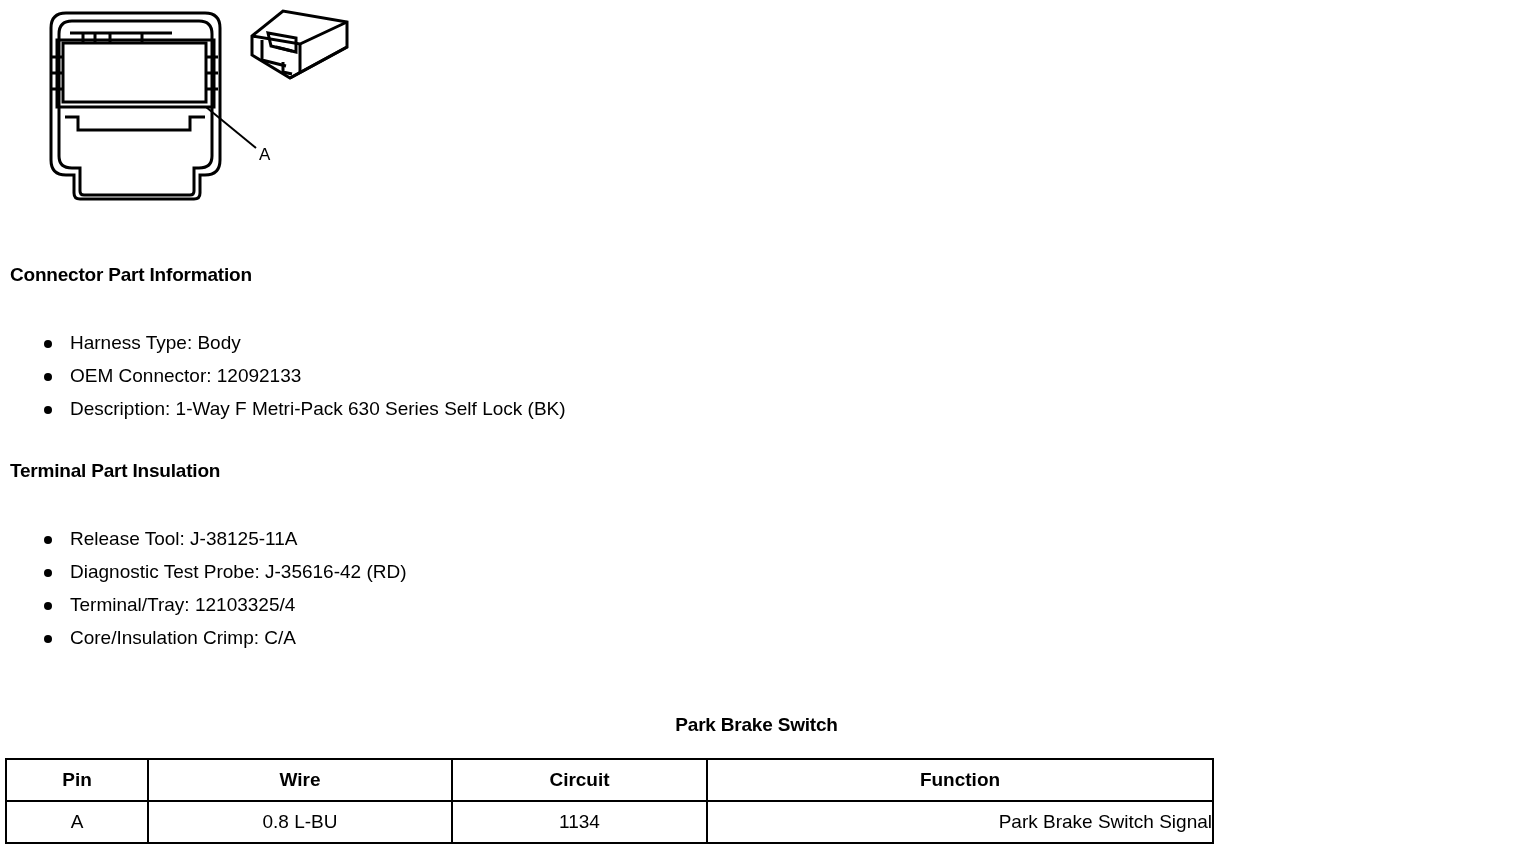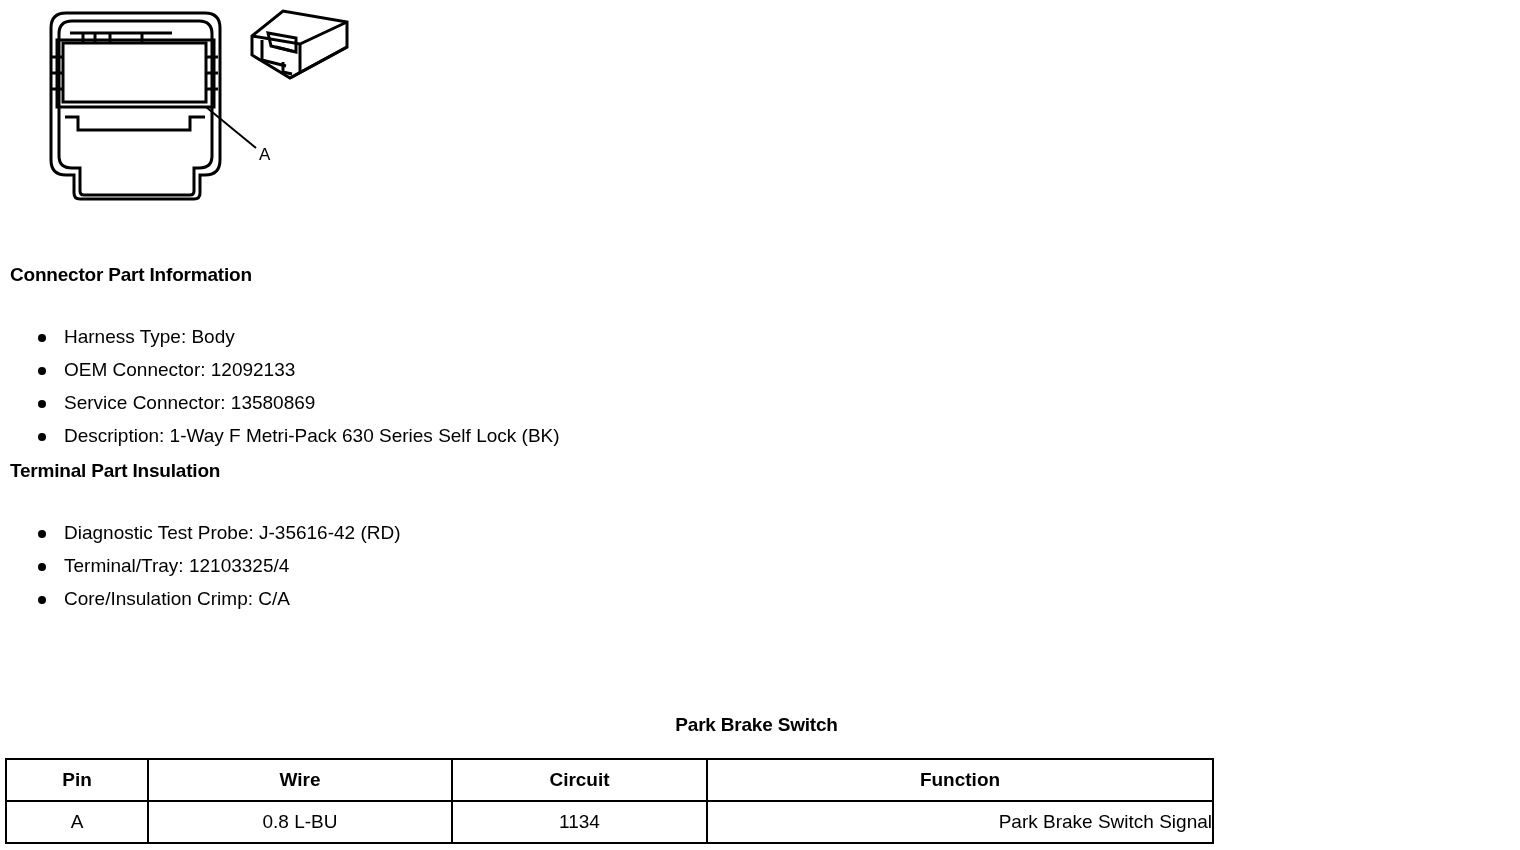--- a/index.html
+++ b/index.html
@@ -34,21 +34,21 @@
     letter-spacing: -0.2px;
     white-space: nowrap;
   }
   #heading-connector { top: 264px; }
   #heading-terminal  { top: 460px; }
 
   
   .bullet-list {
     position: absolute;
     left: 0;
-    margin: 2px;
+    margin: 8px;
     padding: 0;
     list-style: none;
   }
   #connector-list { top: 318px; }
   #terminal-list  { top: 514px; }
 
   .bullet-item {
     position: relative;
     height: 33px;
     line-height: 33px;
@@ -161,27 +161,27 @@
 
     <text x="259" y="160" font-family="Liberation Sans, sans-serif" font-size="17" font-weight="normal" fill="#000000">A</text>
   </svg>
 </div>
 
 <div class="section-heading" id="heading-connector">Connector Part Information</div>
 
 <ul class="bullet-list" id="connector-list">
   <li class="bullet-item">Harness Type: Body</li>
   <li class="bullet-item">OEM Connector: 12092133</li>
-  <li class="bullet-item">Service Connector: 13580869</li>
   <li class="bullet-item">Description: 1-Way F Metri-Pack 630 Series Self Lock (BK)</li>
 </ul>
 
 <div class="section-heading" id="heading-terminal">Terminal Part Insulation</div>
 
 <ul class="bullet-list" id="terminal-list">
+  <li class="bullet-item">Release Tool: J-38125-11A</li>
   <li class="bullet-item">Diagnostic Test Probe: J-35616-42 (RD)</li>
   <li class="bullet-item">Terminal/Tray: 12103325/4</li>
   <li class="bullet-item">Core/Insulation Crimp: C/A</li>
 </ul>
 
 <div id="table-title">Park Brake Switch</div>
 
 <table id="pin-table">
   <thead>
     <tr>

